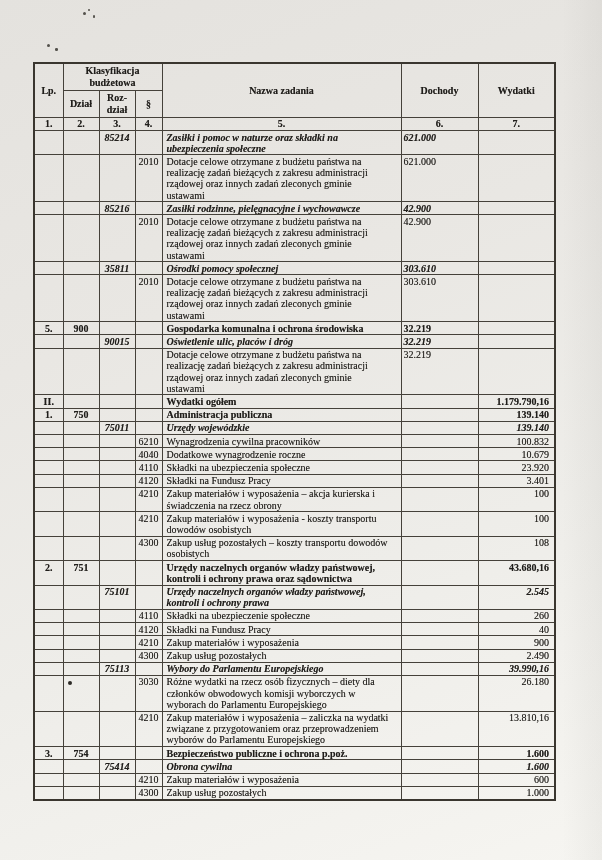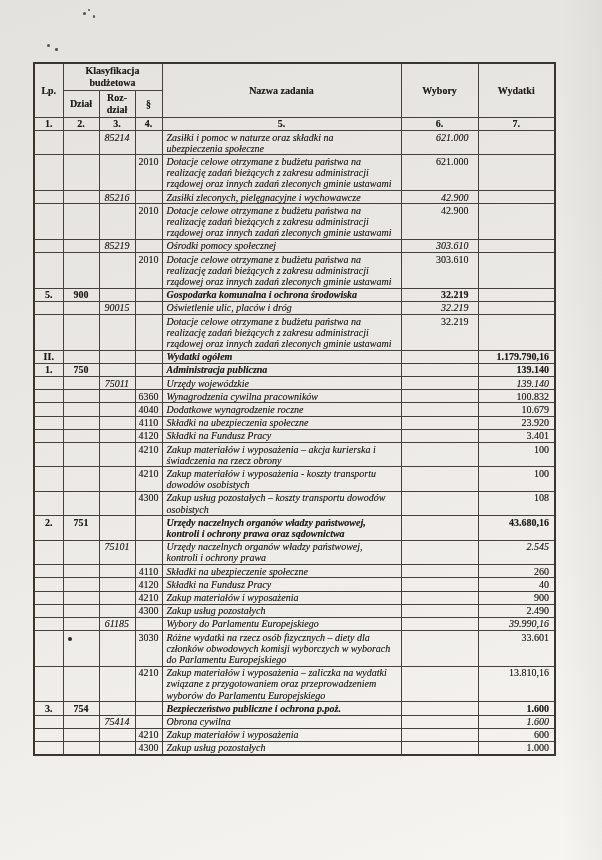--- a/index.html
+++ b/index.html
@@ -31,25 +31,25 @@
   thead th{
     font-weight:bold;text-align:center;vertical-align:middle;
     font-size:10px;line-height:12px;padding:1px 2px;
   }
   thead tr.h1 th{height:20px;}
   thead tr.h2 th{height:24px;}
   thead th.pre{white-space:pre-line;}
   tr.numbers td{text-align:center;font-weight:bold;padding:0;height:12px;line-height:12px;}
 
   td.lp,td.dzial,td.rozdzial,td.par{text-align:center;}
-  td.nazwa{text-align:left;padding-left:4px;padding-right:9px;font-style:italic;}
-  td.dochody{text-align:right;padding-right:9px;}
+  td.nazwa{text-align:left;padding-left:4px;padding-right:9px;}
+  td.dochody{padding-right:9px;}
   td.wydatki{text-align:right;padding-right:5px;}
 
-  tbody tr.italic td{font-style:italic;}
+  tbody tr.italic td{font-style:italic;font-weight:bold;}
   tbody tr.bold td{font-weight:bold;}
   tbody tr:last-child td{border-bottom:2px solid #3a362f;}
 
   .dot{display:inline-block;width:4px;height:4px;background:#2c2a26;border-radius:50%;
        margin-top:5px;margin-right:22px;}
 </style>
 </head>
 <body>
 
 <div class="page">
@@ -68,21 +68,21 @@
         <col style="width:27px">
       <col style="width:239px">
         <col style="width:77px">
         <col style="width:77px">
     </colgroup>
     <thead>
       <tr class="h1">
         <th rowspan="2">Lp.</th>
         <th colspan="3">Klasyfikacja budżetowa</th>
         <th rowspan="2">Nazwa zadania</th>
-        <th rowspan="2">Wybory</th>
+        <th rowspan="2">Dochody</th>
         <th rowspan="2">Wydatki</th>
       </tr>
       <tr class="h2">
         <th>Dział</th>
         <th class="pre">Roz-
 dział</th>
         <th>§</th>
       </tr>
       <tr class="numbers" id="numrow">
           <td>1.</td>
@@ -111,37 +111,37 @@
           <td class="par">2010</td>
           <td class="nazwa">Dotacje celowe otrzymane z budżetu państwa na realizację zadań bieżących z zakresu administracji rządowej oraz innych zadań zleconych gminie ustawami</td>
           <td class="dochody">621.000</td>
           <td class="wydatki"></td>
         </tr>
         <tr class="italic">
           <td class="lp"></td>
           <td class="dzial"></td>
           <td class="rozdzial">85216</td>
           <td class="par"></td>
-          <td class="nazwa">Zasiłki zleconych, pielęgnacyjne i wychowawcze</td>
+          <td class="nazwa">Zasiłki rodzinne, pielęgnacyjne i wychowawcze</td>
           <td class="dochody">42.900</td>
           <td class="wydatki"></td>
         </tr>
         <tr class="normal">
           <td class="lp"></td>
           <td class="dzial"></td>
           <td class="rozdzial"></td>
           <td class="par">2010</td>
           <td class="nazwa">Dotacje celowe otrzymane z budżetu państwa na realizację zadań bieżących z zakresu administracji rządowej oraz innych zadań zleconych gminie ustawami</td>
           <td class="dochody">42.900</td>
           <td class="wydatki"></td>
         </tr>
         <tr class="italic">
           <td class="lp"></td>
           <td class="dzial"></td>
-          <td class="rozdzial">85219</td>
+          <td class="rozdzial">35811</td>
           <td class="par"></td>
           <td class="nazwa">Ośrodki pomocy społecznej</td>
           <td class="dochody">303.610</td>
           <td class="wydatki"></td>
         </tr>
         <tr class="normal">
           <td class="lp"></td>
           <td class="dzial"></td>
           <td class="rozdzial"></td>
           <td class="par">2010</td>
@@ -200,21 +200,21 @@
           <td class="rozdzial">75011</td>
           <td class="par"></td>
           <td class="nazwa">Urzędy wojewódzkie</td>
           <td class="dochody"></td>
           <td class="wydatki">139.140</td>
         </tr>
         <tr class="normal">
           <td class="lp"></td>
           <td class="dzial"></td>
           <td class="rozdzial"></td>
-          <td class="par">6360</td>
+          <td class="par">6210</td>
           <td class="nazwa">Wynagrodzenia cywilna pracowników</td>
           <td class="dochody"></td>
           <td class="wydatki">100.832</td>
         </tr>
         <tr class="normal">
           <td class="lp"></td>
           <td class="dzial"></td>
           <td class="rozdzial"></td>
           <td class="par">4040</td>
           <td class="nazwa">Dodatkowe wynagrodzenie roczne</td>
@@ -316,34 +316,34 @@
           <td class="dzial"></td>
           <td class="rozdzial"></td>
           <td class="par">4300</td>
           <td class="nazwa">Zakup usług pozostałych</td>
           <td class="dochody"></td>
           <td class="wydatki">2.490</td>
         </tr>
         <tr class="italic">
           <td class="lp"></td>
           <td class="dzial"></td>
-          <td class="rozdzial">61185</td>
+          <td class="rozdzial">75113</td>
           <td class="par"></td>
           <td class="nazwa">Wybory do Parlamentu Europejskiego</td>
           <td class="dochody"></td>
           <td class="wydatki">39.990,16</td>
         </tr>
         <tr class="normal">
           <td class="lp"></td>
           <td class="dzial"><span class="dot"></span></td>
           <td class="rozdzial"></td>
           <td class="par">3030</td>
           <td class="nazwa">Różne wydatki na rzecz osób fizycznych – diety dla członków obwodowych komisji wyborczych w wyborach do Parlamentu Europejskiego</td>
           <td class="dochody"></td>
-          <td class="wydatki">33.601</td>
+          <td class="wydatki">26.180</td>
         </tr>
         <tr class="normal">
           <td class="lp"></td>
           <td class="dzial"></td>
           <td class="rozdzial"></td>
           <td class="par">4210</td>
           <td class="nazwa">Zakup materiałów i wyposażenia – zaliczka na wydatki związane z przygotowaniem oraz przeprowadzeniem wyborów do Parlamentu Europejskiego</td>
           <td class="dochody"></td>
           <td class="wydatki">13.810,16</td>
         </tr>

